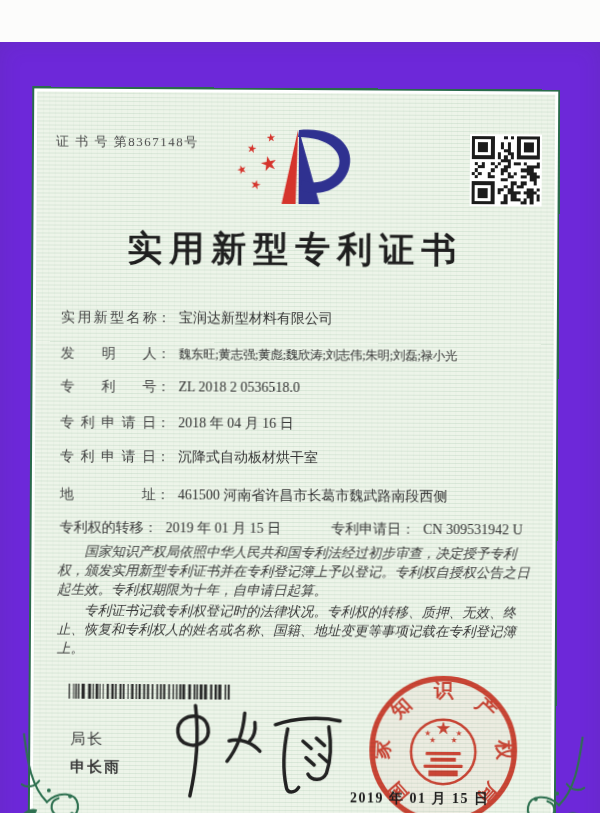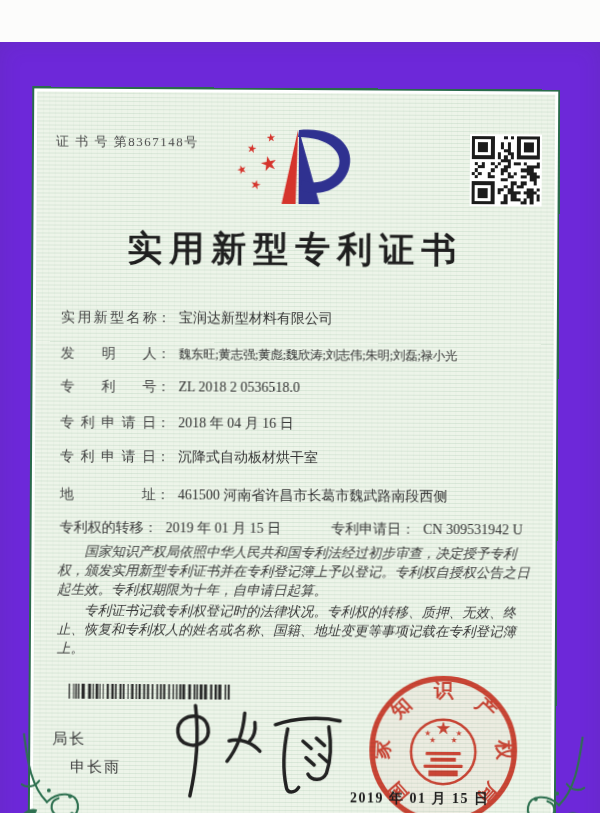--- a/index.html
+++ b/index.html
@@ -21,22 +21,22 @@
   .lbl{display:inline-block;width:96px;text-align:justify;text-align-last:justify;color:#464646;vertical-align:top;}
   .colon{display:inline-block;margin-right:8px;color:#464646;}
   .val{color:#333;}
   .r1{top:222px}.r2{top:258px}.r3{top:291px}.r4{top:327px}.r5{top:361px}.r6{top:399px}.r7{top:432px}
   .r2 .val{font-size:12.5px;letter-spacing:-.3px;}
   .grant2{margin-left:50px;}
   .paras{position:absolute;left:28px;top:455px;width:482px;font-size:13.5px;line-height:19px;color:#3a3a3a;
          font-style:italic;}
   .paras p{margin:0 0 2px 0;text-indent:2em;}
   .barcode{position:absolute;left:40px;top:597px;width:165px;height:15px;}
-  .sig-title{position:absolute;left:24px;top:643px;font-size:15px;color:#383838;letter-spacing:2px;}
-  .sig-name{position:absolute;left:42px;top:671px;font-size:15px;color:#383838;letter-spacing:2px;}
+  .sig-title{position:absolute;left:42px;top:643px;font-size:15px;color:#383838;letter-spacing:2px;}
+  .sig-name{position:absolute;left:42px;top:671px;font-size:15px;color:#383838;letter-spacing:2px;font-weight:bold;}
   .signature{position:absolute;left:128px;top:612px;width:195px;height:105px;}
   .seal{position:absolute;left:335px;top:581px;width:160px;height:160px;opacity:.93;mix-blend-mode:multiply;}
   .seal-date{position:absolute;left:322px;top:701px;font-size:14px;font-weight:600;color:#1c1c1c;
              letter-spacing:1.5px;white-space:nowrap;}
   .footer{position:absolute;left:0;top:727px;width:100%;text-align:center;font-size:12px;color:#3d3d3d;
           letter-spacing:2px;}
   .orn{position:absolute;width:116px;height:116px;}
   .orn-r{left:446px;top:644px;}
   .orn-l{left:-12px;top:644px;transform:scaleX(-1);}
   svg text.ring{font-family:"Liberation Serif","DejaVu Serif",serif;font-weight:700;fill:#d93a2b;font-size:20px;}

